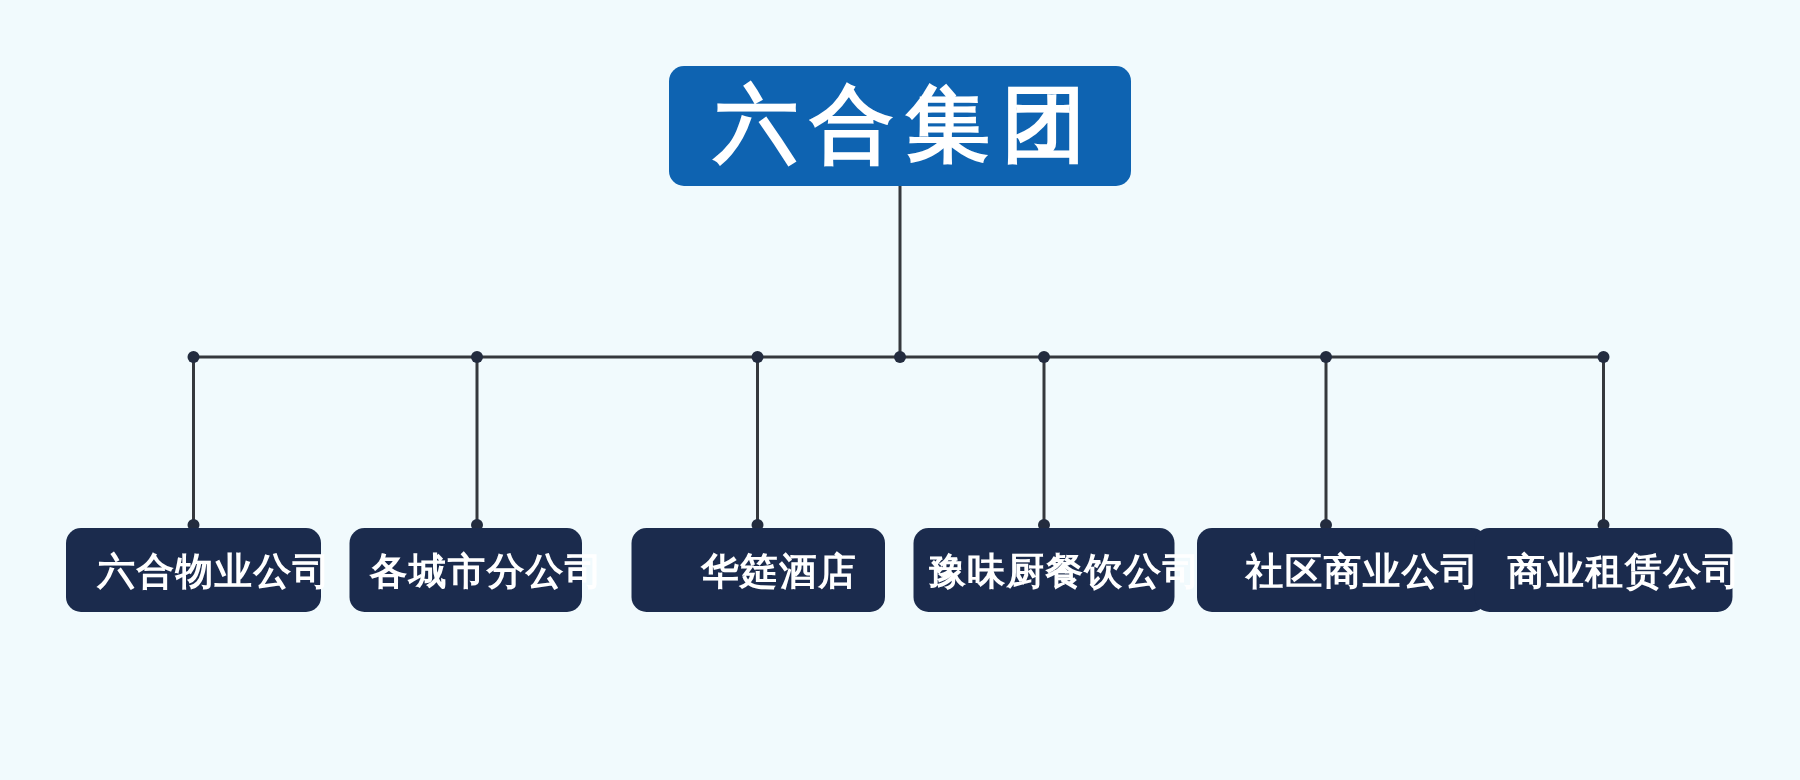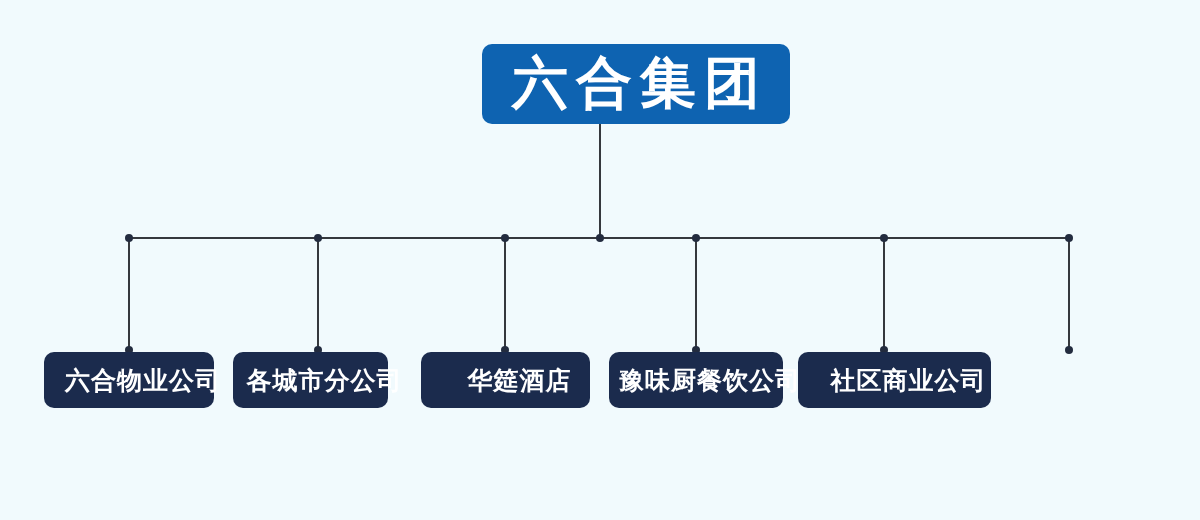--- a/index.html
+++ b/index.html
@@ -32,21 +32,20 @@
   }
   .root-node {
     left: 446px;
     top: 44px;
     width: 308px;
     height: 80px;
     background: #0e63b1;
     font-size: 56px;
     letter-spacing: 8px;
     padding-left: 8px; 
-    margin-left: 36px;
   }
   .child-node {
     top: 352px;
     height: 56px;
     background: #1b2b4d;
     font-size: 25px;
     letter-spacing: 1px;
     padding-left: 28px;
   }
   .child-0 { left: 44px;  width: 170px; }
@@ -124,14 +123,15 @@
   <div class="dot dot-bot dx-2"></div>
   <div class="dot dot-bot dx-3"></div>
   <div class="dot dot-bot dx-4"></div>
   <div class="dot dot-bot dx-5"></div>
 
   <div class="node child-node child-0">六合物业公司</div>
   <div class="node child-node child-1">各城市分公司</div>
   <div class="node child-node child-3">豫味厨餐饮公司</div>
   <div class="node child-node child-2">华筵酒店</div>
   <div class="node child-node child-4">社区商业公司</div>
+  <div class="node child-node child-5">商业租赁公司</div>
 
 </div>
 
 </body></html>

